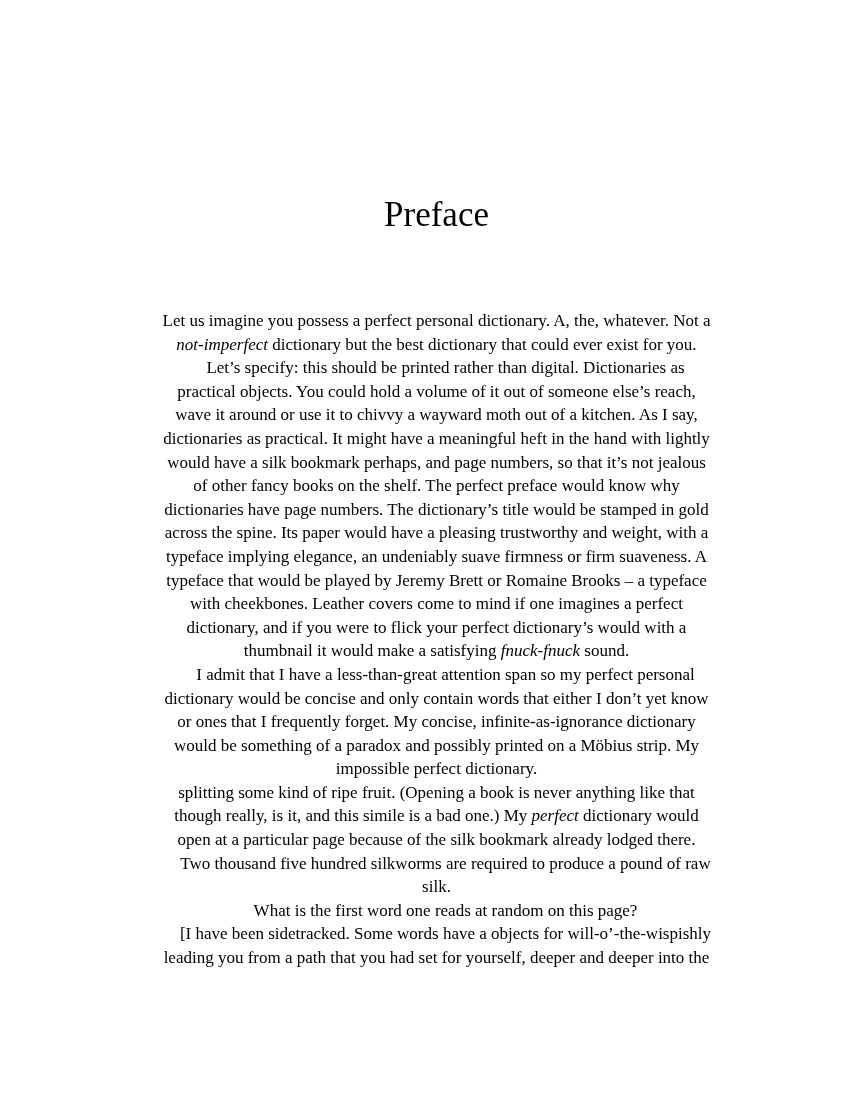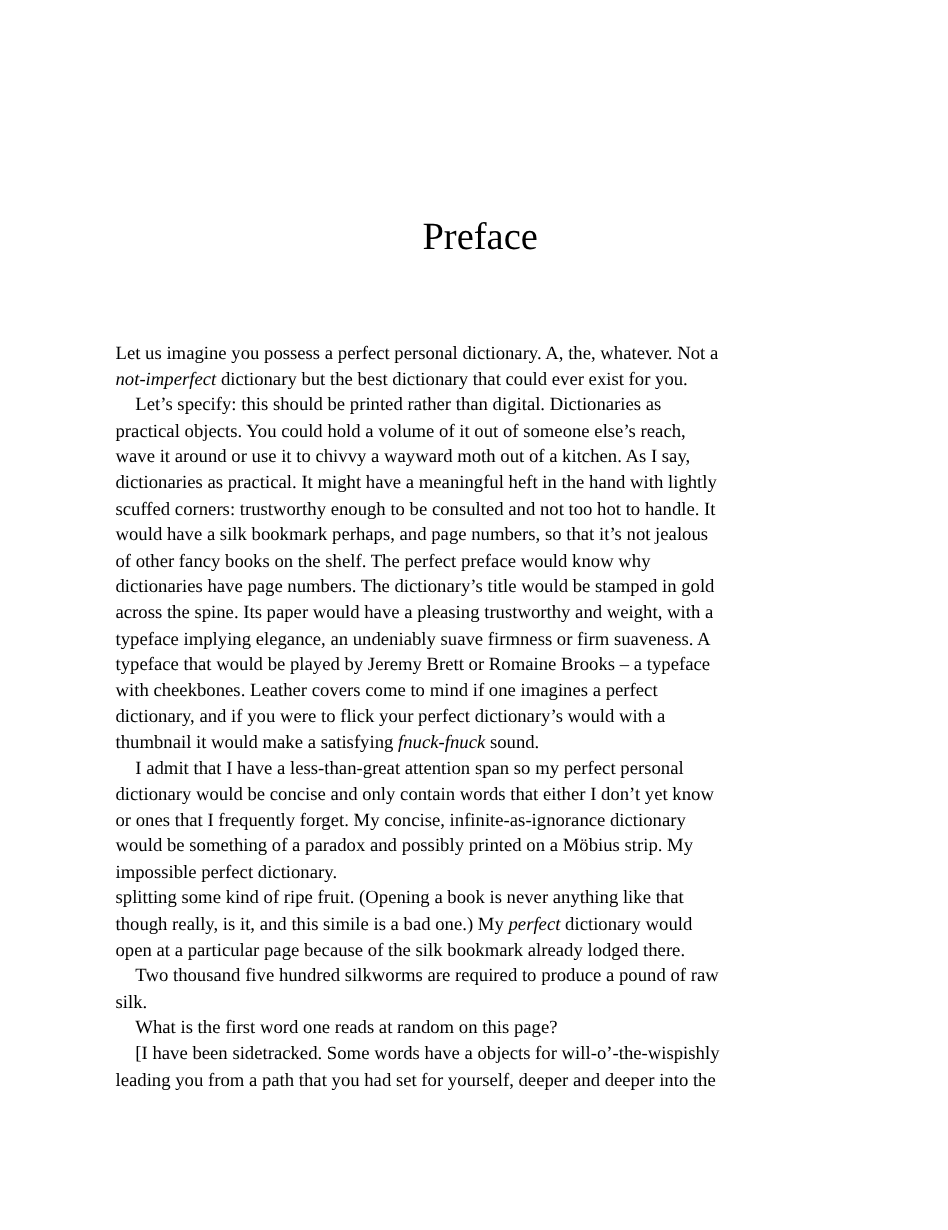--- a/index.html
+++ b/index.html
@@ -29,20 +29,21 @@
     font-size: 35px;
     line-height: 38px;
     font-weight: normal;
     margin: 0;
   }
   .text-block {
     position: absolute;
     top: 309px;
     left: 105px;
     width: 663px;
+    text-align: center;
   }
   .line {
     font-size: 17px;
     line-height: 23.6px;
     height: 23.6px;
     white-space: pre;
   }
   .line.indent {
     text-indent: 18px;
   }
@@ -60,21 +61,20 @@
 <div class="page">
   <h1 class="page-title">Preface</h1>
 
   <div class="text-block">
       <div class="line clip"><span>Let us imagine you possess a perfect personal dictionary. A, the, whatever. Not a</span></div>
       <div class="line"><span class="italic">not-imperfect</span><span> dictionary but the best dictionary that could ever exist for you.</span></div>
       <div class="line indent"><span>Let’s specify: this should be printed rather than digital. Dictionaries as</span></div>
       <div class="line"><span>practical objects. You could hold a volume of it out of someone else’s reach,</span></div>
       <div class="line"><span>wave it around or use it to chivvy a wayward moth out of a kitchen. As I say,</span></div>
       <div class="line"><span>dictionaries as practical. It might have a meaningful heft in the hand with lightly</span></div>
-      <div class="line"><span>scuffed corners: trustworthy enough to be consulted and not too hot to handle. It</span></div>
       <div class="line"><span>would have a silk bookmark perhaps, and page numbers, so that it’s not jealous</span></div>
       <div class="line"><span>of other fancy books on the shelf. The perfect preface would know why</span></div>
       <div class="line"><span>dictionaries have page numbers. The dictionary’s title would be stamped in gold</span></div>
       <div class="line"><span>across the spine. Its paper would have a pleasing trustworthy and weight, with a</span></div>
       <div class="line"><span>typeface implying elegance, an undeniably suave firmness or firm suaveness. A</span></div>
       <div class="line"><span>typeface that would be played by Jeremy Brett or Romaine Brooks – a typeface</span></div>
       <div class="line"><span>with cheekbones. Leather covers come to mind if one imagines a perfect</span></div>
       <div class="line"><span>dictionary, and if you were to flick your perfect dictionary’s would with a</span></div>
       <div class="line"><span>thumbnail it would make a satisfying </span><span class="italic">fnuck-fnuck</span><span> sound.</span></div>
       <div class="line indent"><span>I admit that I have a less-than-great attention span so my perfect personal</span></div>

